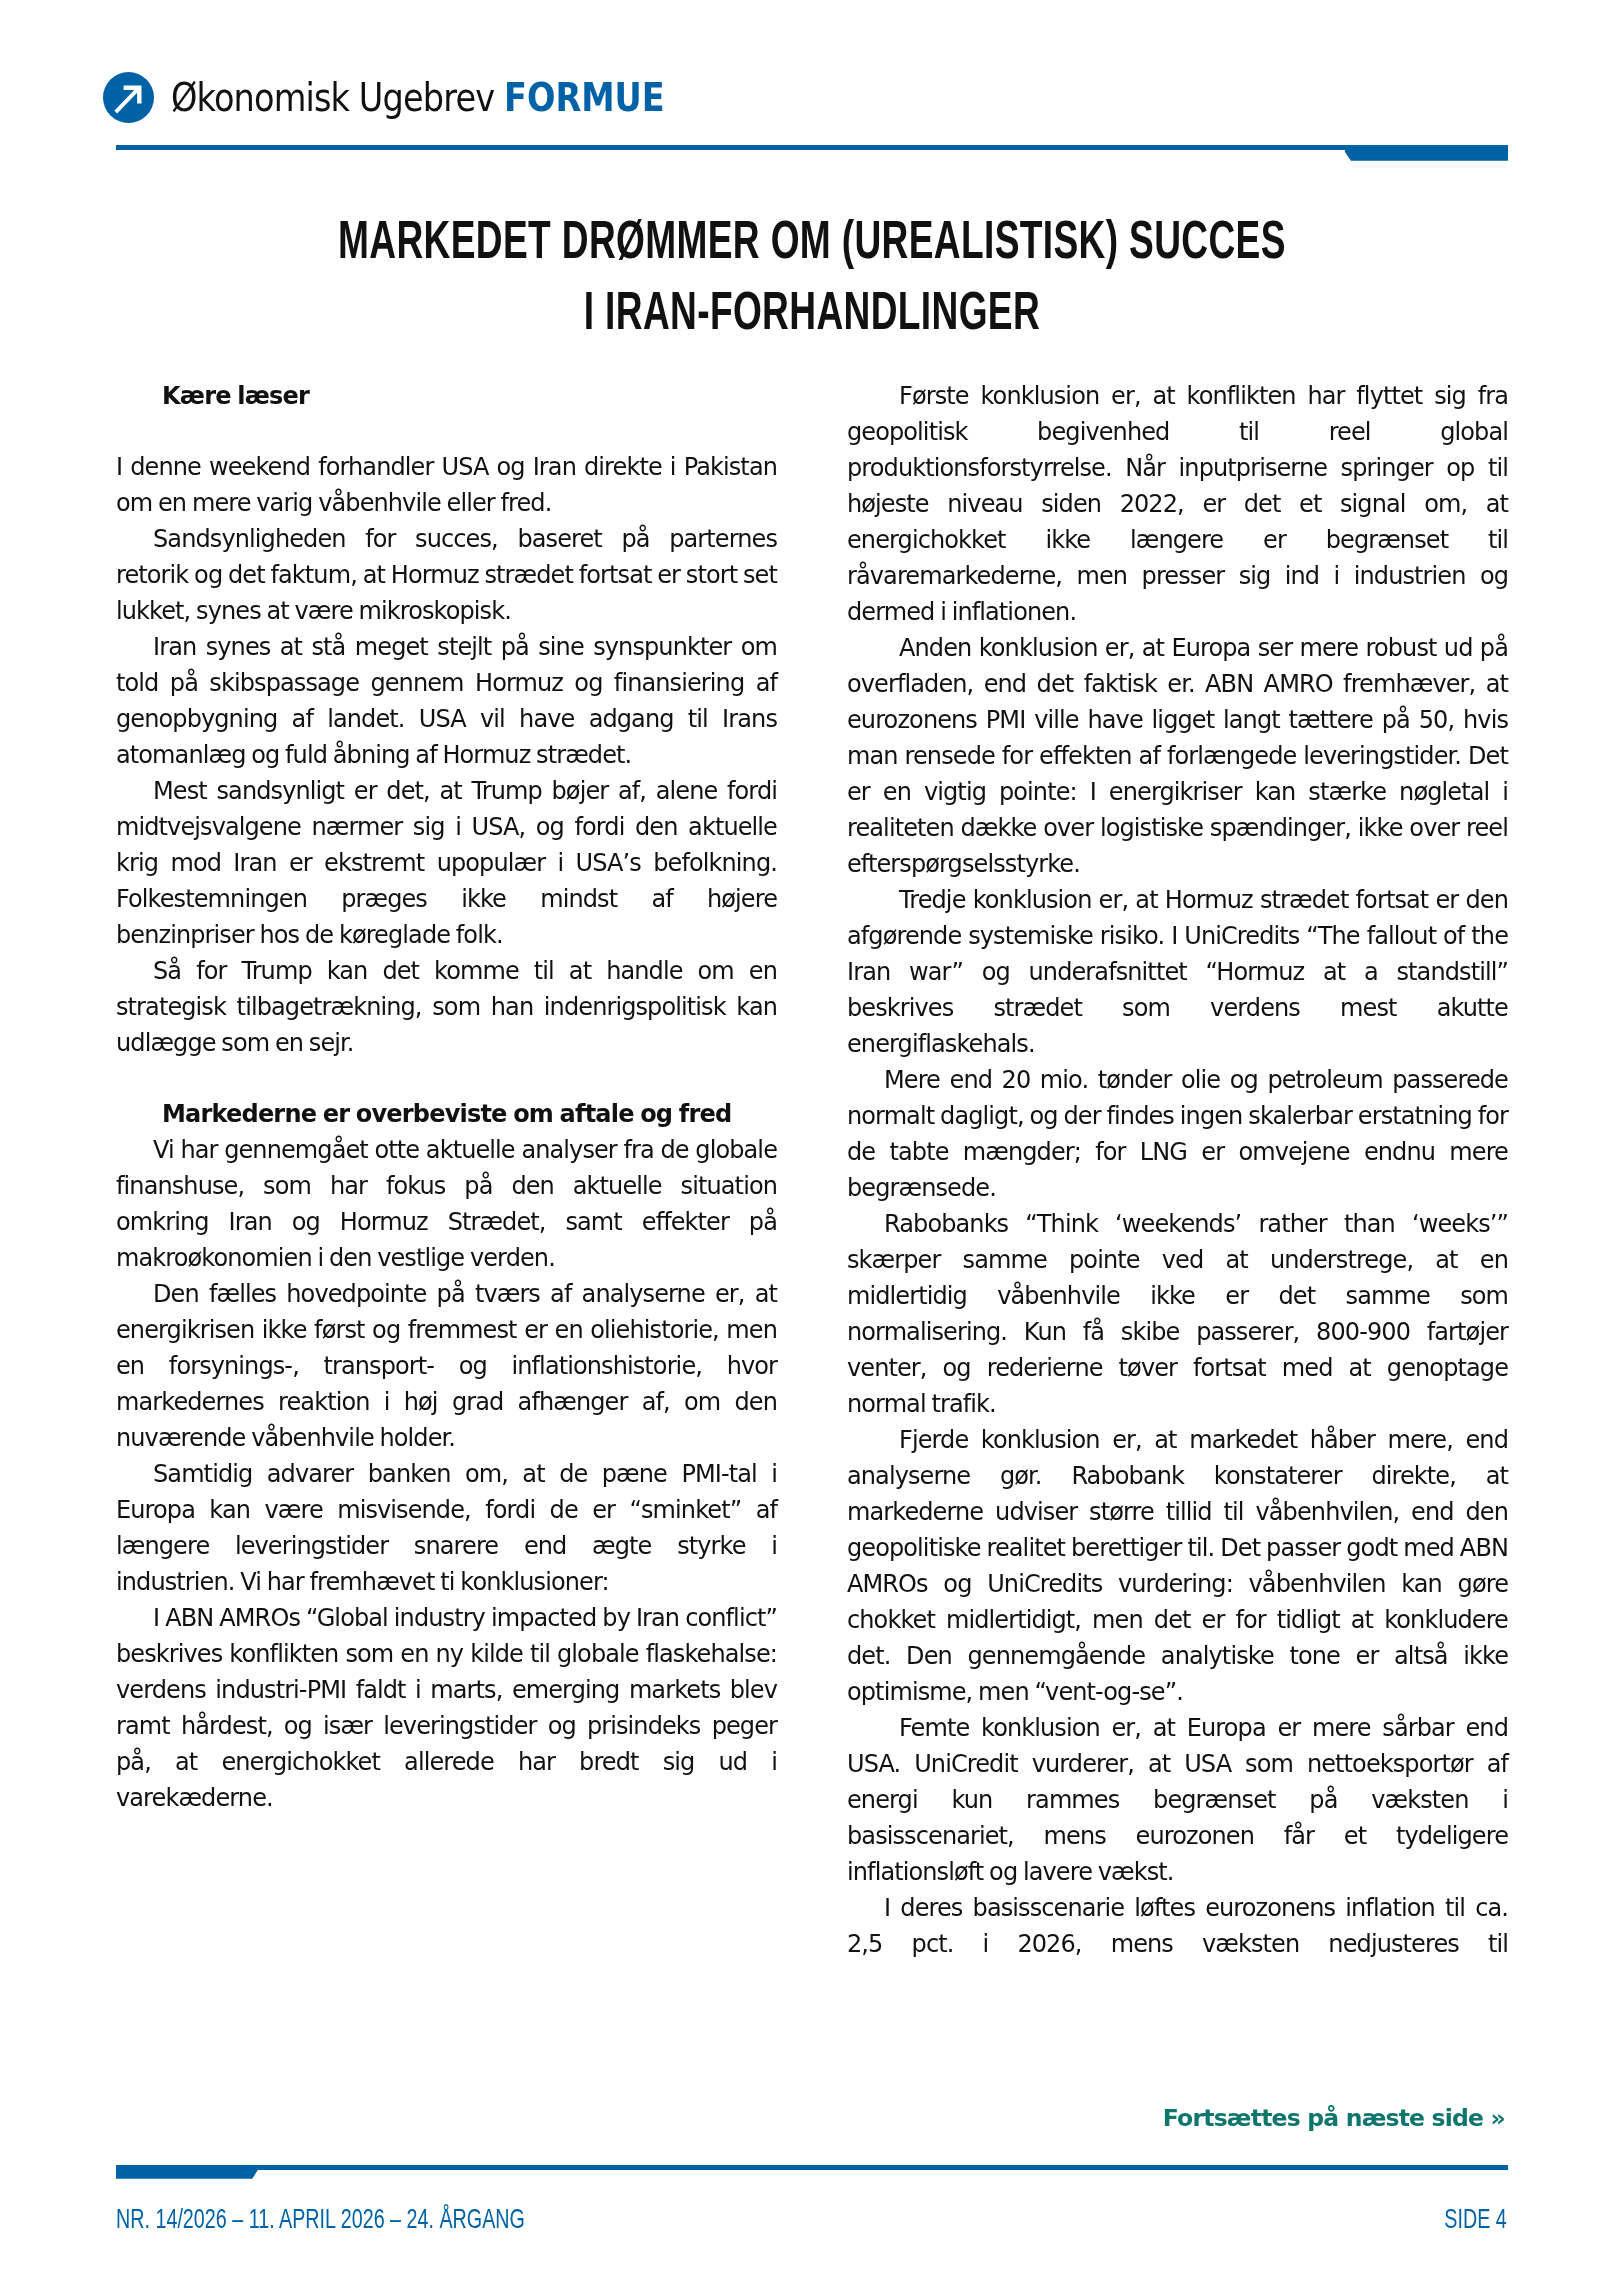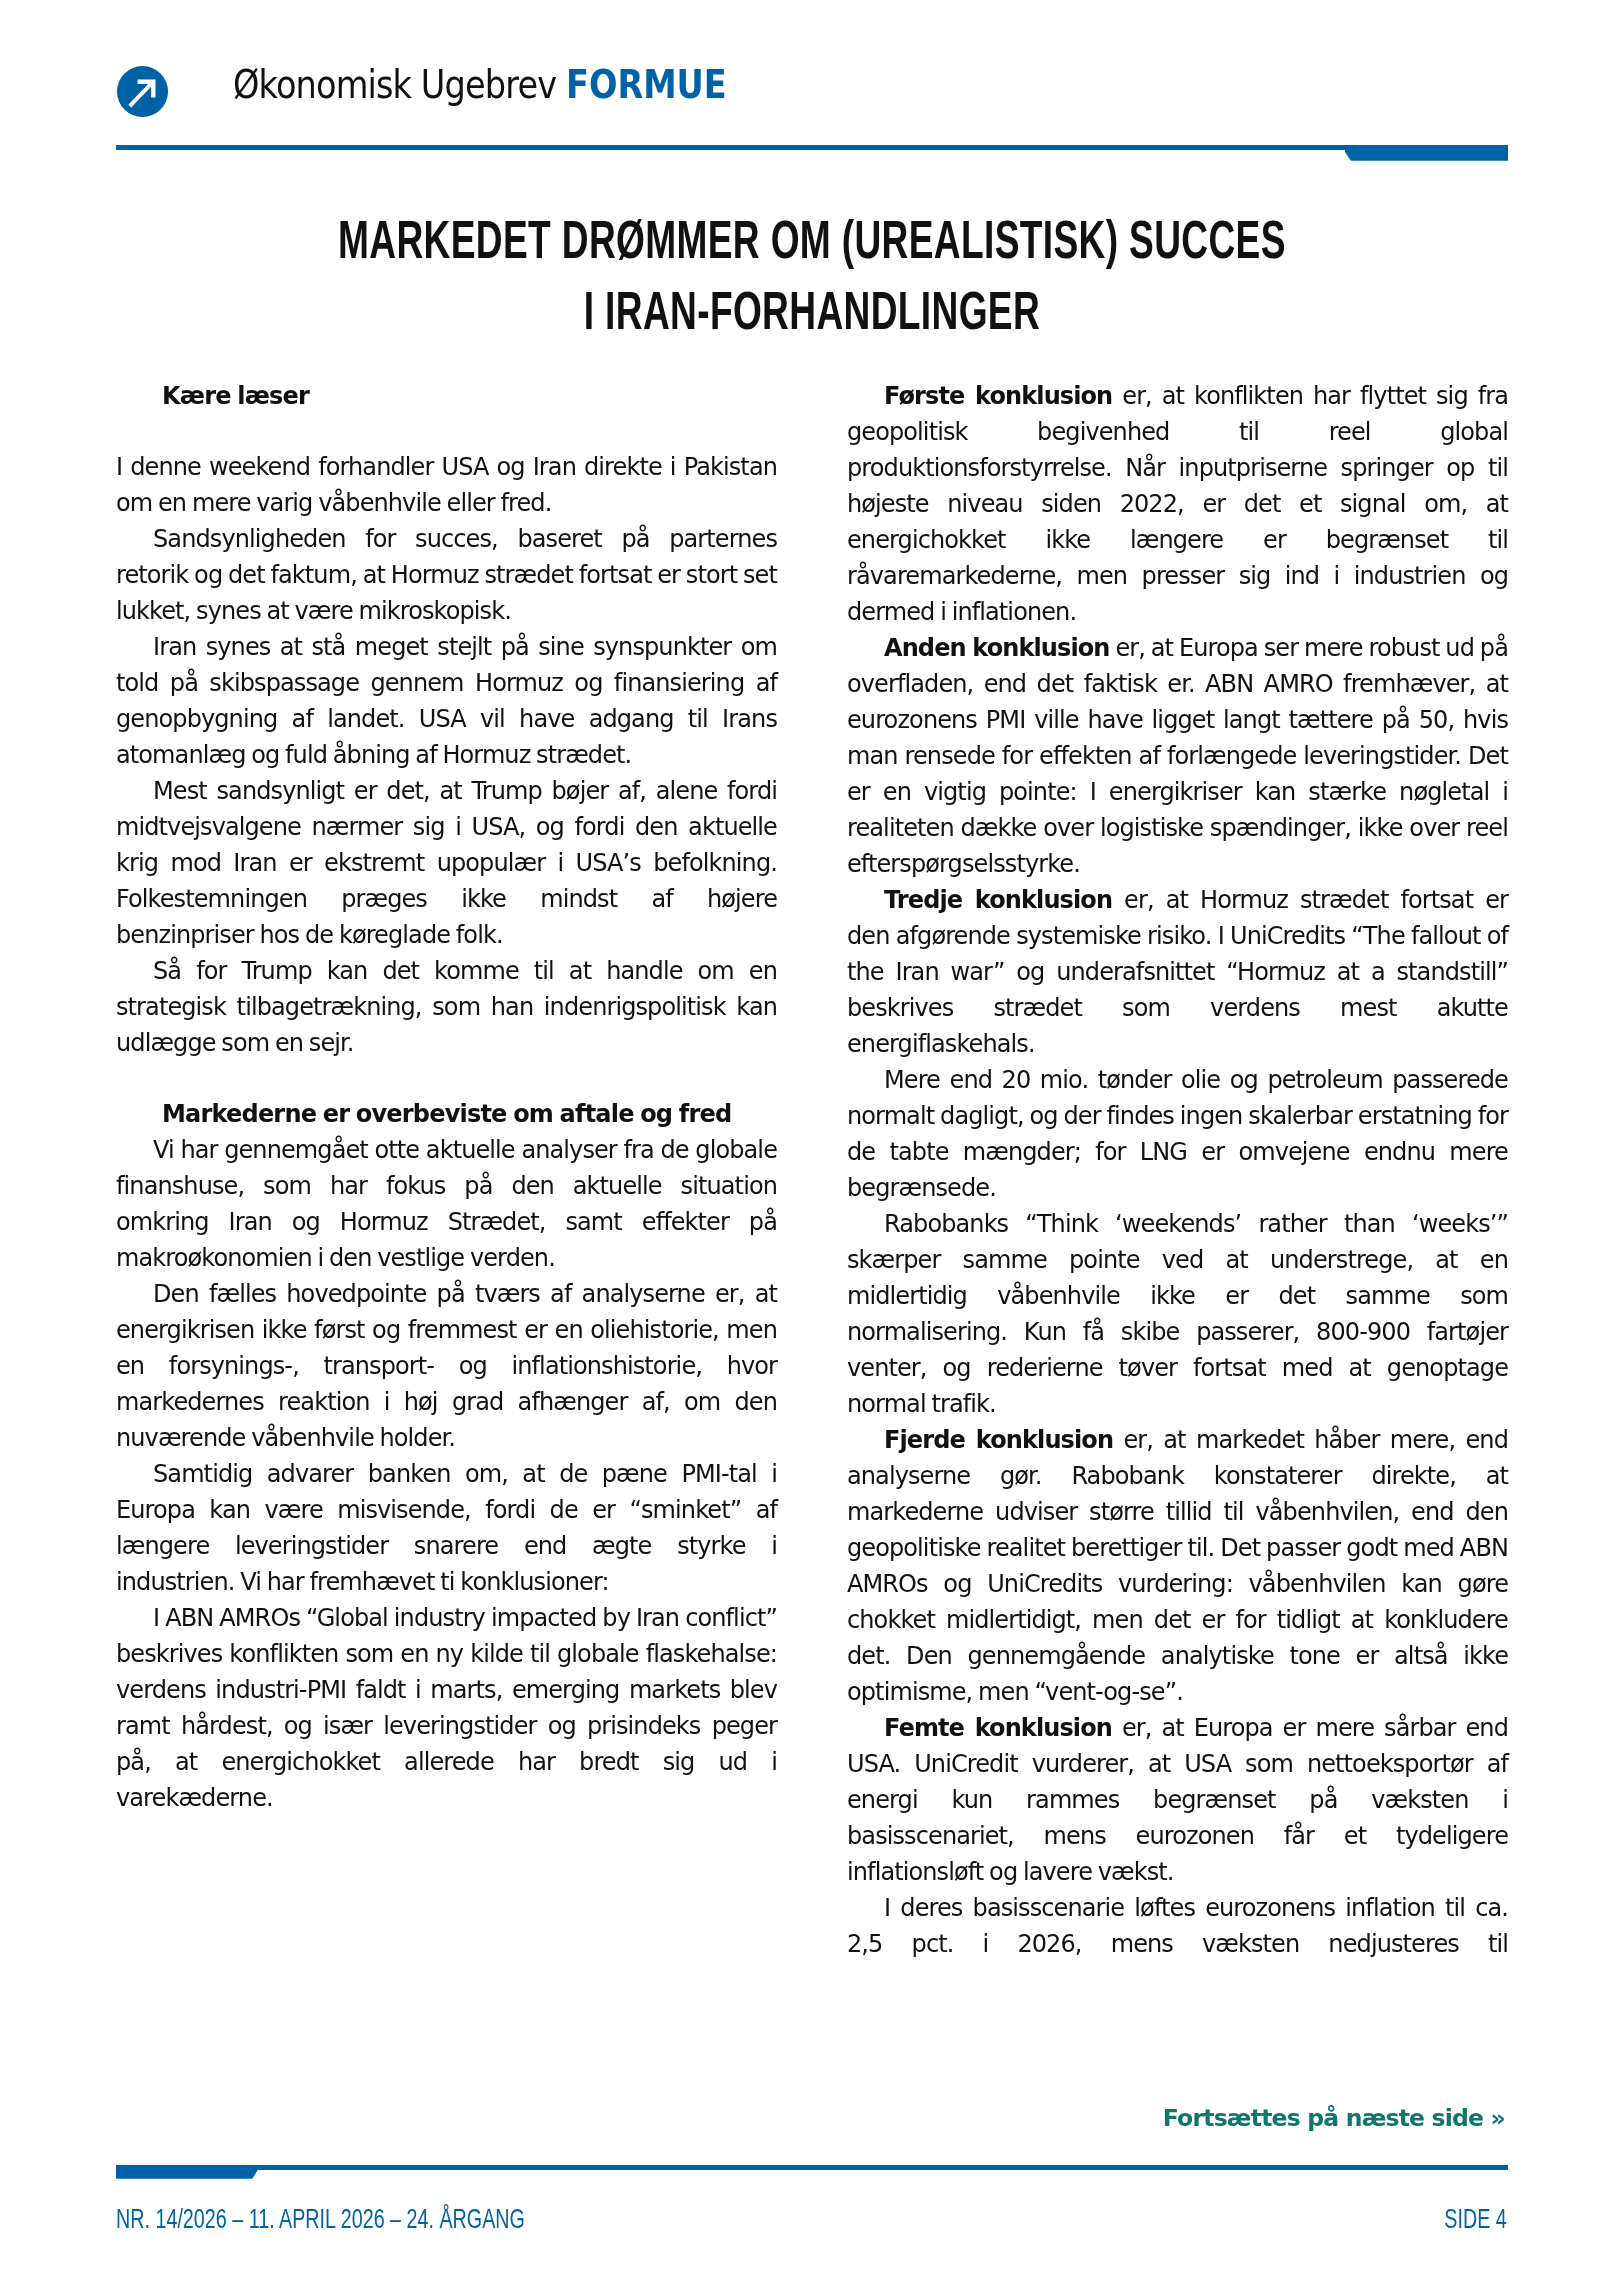--- a/index.html
+++ b/index.html
@@ -1,39 +1,39 @@
 <!DOCTYPE html>
 <html><head>
 <meta charset="utf-8">
 <style>
   html, body { margin: 0; padding: 0; background: #ffffff; }
   body { width: 1621px; height: 2293px; position: relative; overflow: hidden; color: #111; }
   .page { position: absolute; left: 0; top: 0; width: 1621px; height: 2293px; }
 
   
-  .masthead { position: absolute; left: 116px; top: 65px; height: 65px; display: flex; align-items: flex-start; gap: 48px; }
+  .masthead { position: absolute; left: 102px; top: 65px; height: 65px; display: flex; align-items: center; }
   .logo-icon { width: 53px; height: 53px; display: block; }
   .brand { margin-left: 15.7px; font-family: "DejaVu Sans", sans-serif; font-size: 39px; letter-spacing: -1px; color: #111; transform: scaleX(0.86); transform-origin: left center; white-space: nowrap; line-height: 1; }
   .brand .formue { color: #0062a6; font-weight: bold; letter-spacing: 0; }
   .rule-top { position: absolute; left: 116px; top: 145px; width: 1392px; height: 4.9px; background: #0062a6; }
   .rule-top-thick { position: absolute; left: 1345px; top: 145px; width: 163px; height: 15.7px; background: #0062a6; clip-path: polygon(0 0, 100% 0, 100% 100%, 5.9px 100%, 0 45%); }
 
   
   .title { position: absolute; left: 116px; top: 204px; width: 1392px; text-align: center; font-family: "Liberation Sans", sans-serif; font-size: 53px; line-height: 71px; color: #111; letter-spacing: 0.5px; }
   .title span { display: inline-block; transform: scaleX(0.7); transform-origin: center; white-space: nowrap; }
 
   
   .col { position: absolute; top: 378px; width: 661px; font-family: "DejaVu Sans", sans-serif; font-size: 24px; line-height: 36px; color: #111; letter-spacing: -0.9px; word-spacing: -1px; }
   .col-left { left: 116px; }
   .col-right { left: 847px; }
   .col p { margin: 0; text-align: justify; }
   .col p.indent { text-indent: 37px; }
   .col .h { font-weight: bold; letter-spacing: -0.8px; margin-left: 46px; }
   .col .gap { height: 35px; }
-  .col b { font-weight: bold; }
+  .col b { font-weight: normal; margin-left: 15px; }
 
   
   .continue { position: absolute; right: 116px; top: 2104px; font-family: "DejaVu Sans", sans-serif; font-weight: bold; font-size: 23.5px; color: #0f766e; letter-spacing: -0.8px; }
   .rule-bottom { position: absolute; left: 116px; top: 2165px; width: 1392px; height: 4.9px; background: #0062a6; }
   .rule-bottom-thick { position: absolute; left: 116px; top: 2165px; width: 145px; height: 13.7px; background: #0062a6; clip-path: polygon(0 0, 100% 0, 94% 100%, 0 100%); }
   .footer-left { position: absolute; left: 116px; top: 2203px; font-family: "Liberation Sans", sans-serif; font-size: 27.4px; color: #0062a6; transform: scaleX(0.72); transform-origin: left center; white-space: nowrap; }
   .footer-right { position: absolute; right: 114px; top: 2203px; font-family: "Liberation Sans", sans-serif; font-size: 27.4px; color: #0062a6; transform: scaleX(0.72); transform-origin: right center; white-space: nowrap; }
 </style>
 </head>
 <body>

